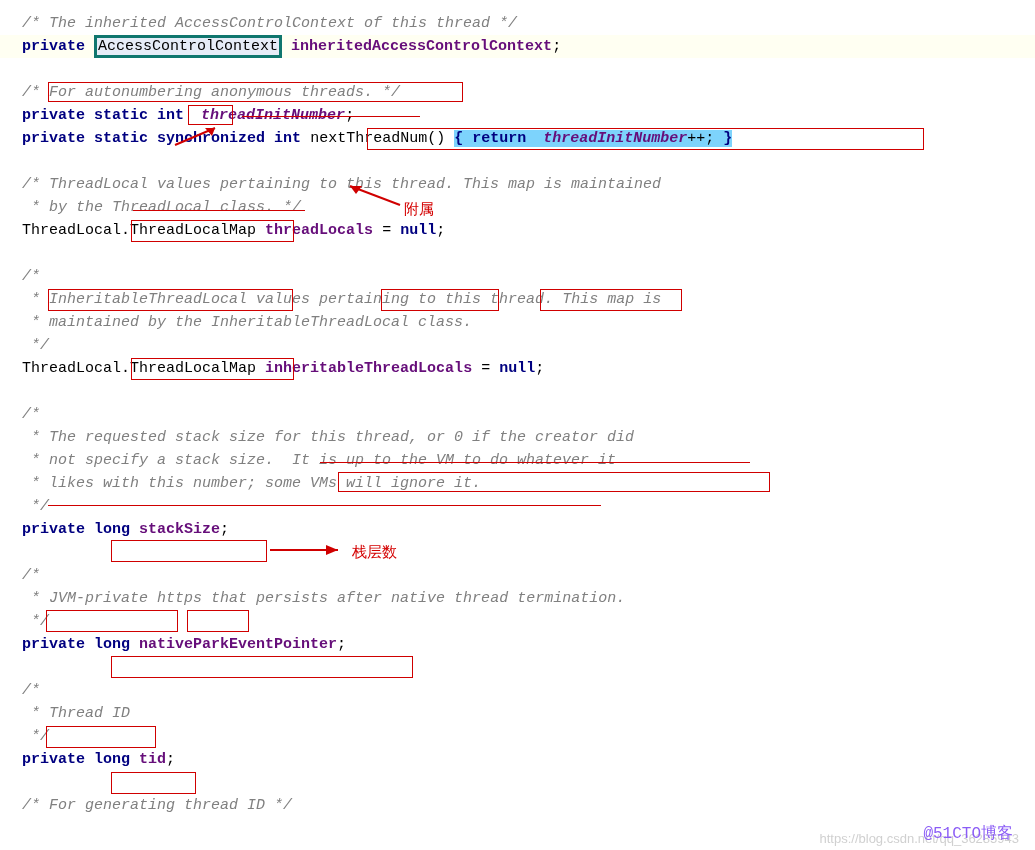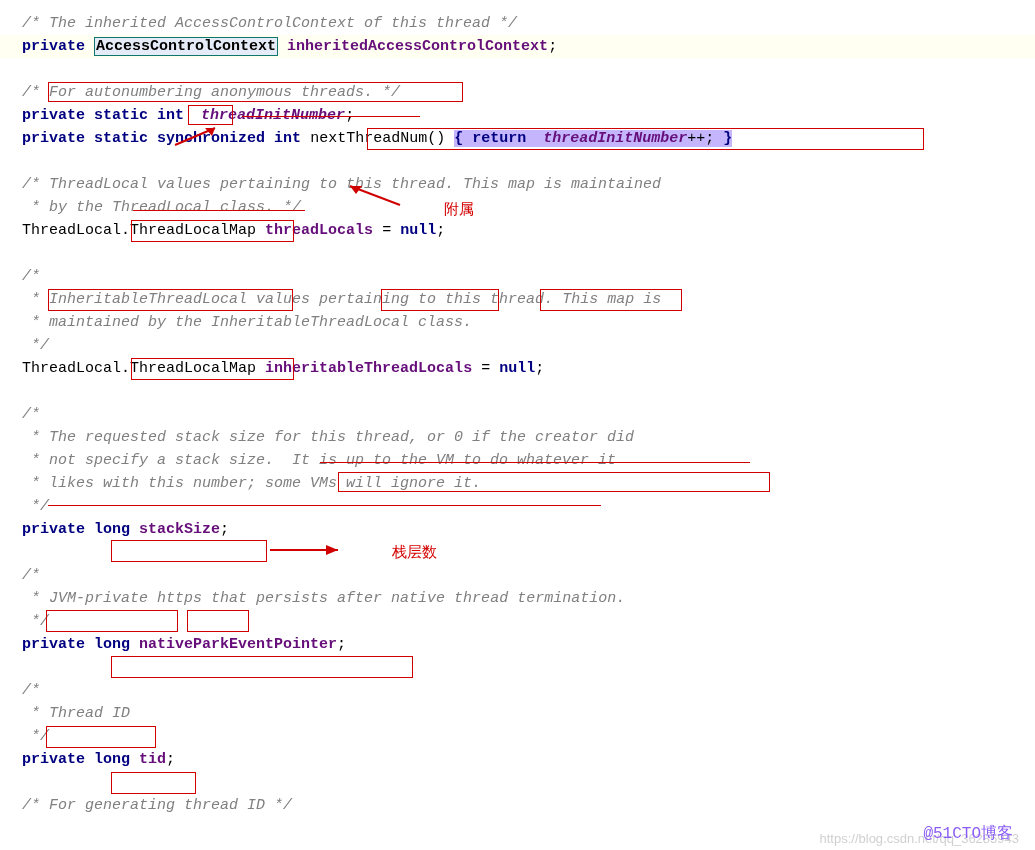--- a/index.html
+++ b/index.html
@@ -22,44 +22,42 @@
     position: relative;
   }
   .hl-line {
     background: #fffff2;
   }
   .comment { color: #808080; font-style: italic; }
   .keyword { color: #000080; font-weight: bold; }
   .member { color: #660e7a; font-weight: bold; }
   .member-italic { color: #660e7a; font-weight: bold; font-style: italic; margin-left: 8px; }
   .method { color: #000000; }
-  .return-body { background: #c4b5fd; }
+  .return-body { background: #7dd3fc; }
   .sel-box {
-    border: 1px solid #0f766e;
+    border: 3px solid #0f766e;
     background: #e6ecf7;
     padding: 0 1px;
-    font-weight: bold;
   }
   .redbox {
     position: absolute;
     border: 1px solid #d00000;
     pointer-events: none;
   }
   .redline {
     position: absolute;
     border-top: 1px solid #d00000;
     pointer-events: none;
   }
   .annot {
     position: absolute;
     color: #d40000;
     font-family: sans-serif;
     font-size: 15px;
     font-style: normal;
-    margin-left: 40px;
   }
   .arrow {
     position: absolute;
     pointer-events: none;
   }
   .watermark {
     position: absolute;
     right: 16px;
     bottom: 0;
     color: #d0d0d0;

